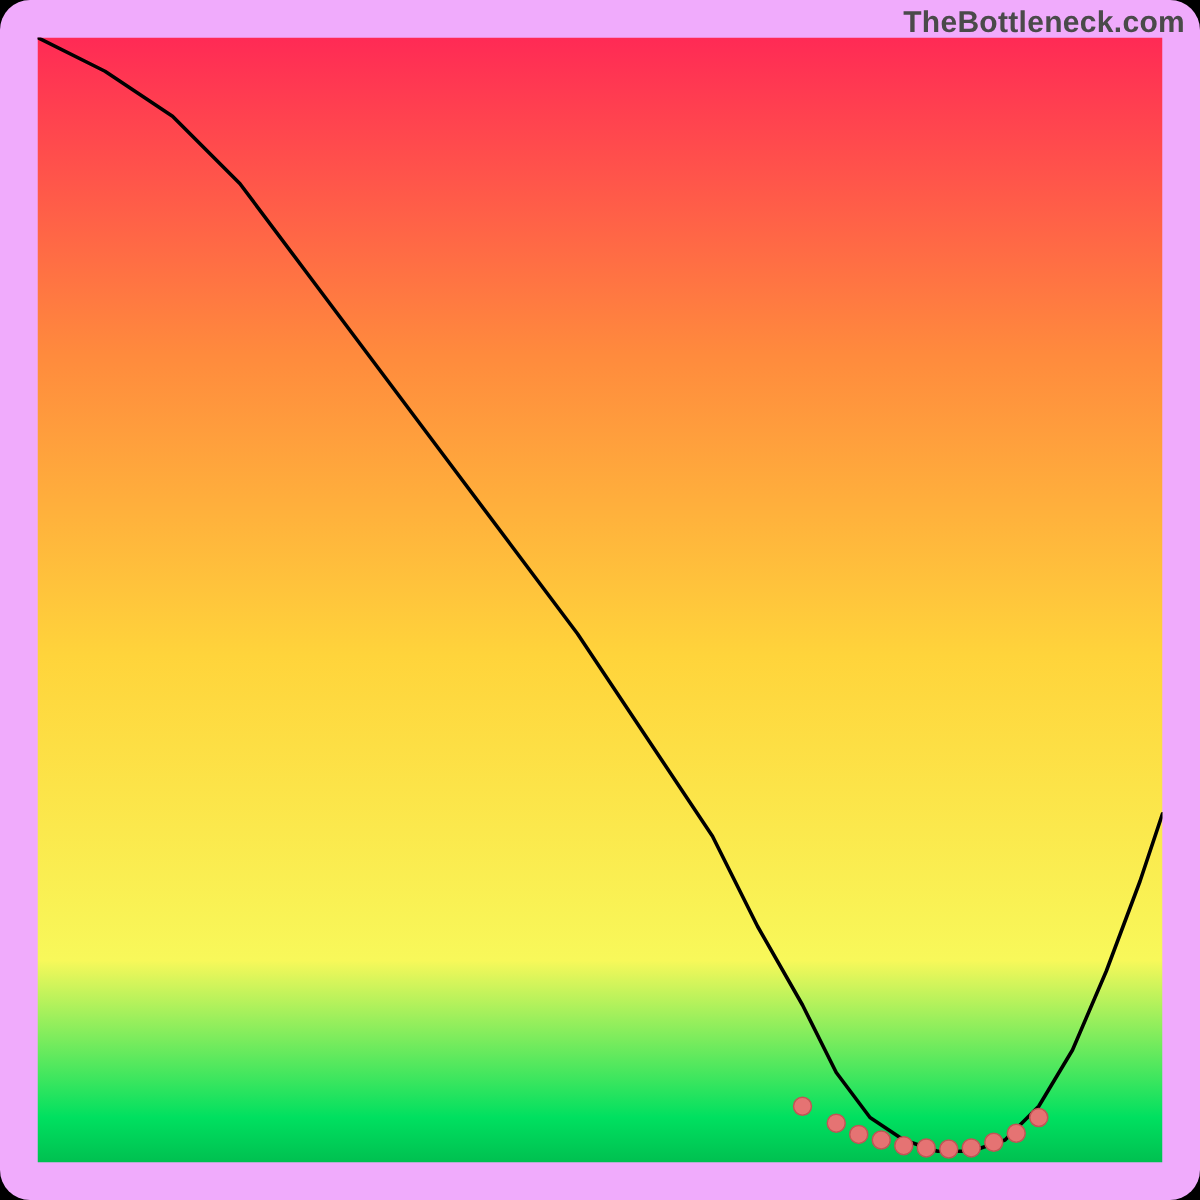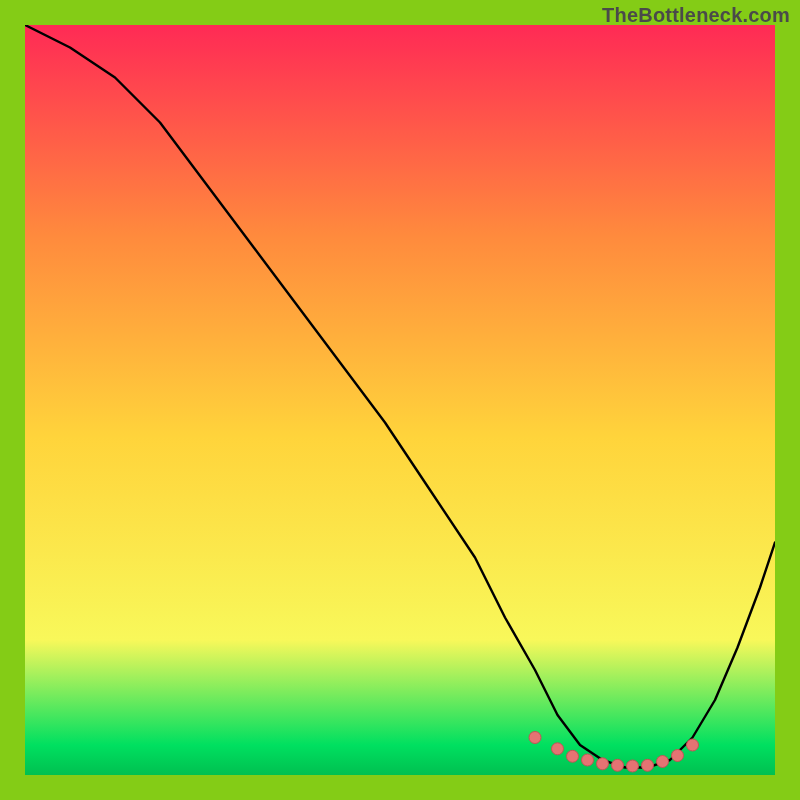--- a/index.html
+++ b/index.html
@@ -8,21 +8,22 @@
     width: 800px;
     height: 800px;
     background: #000;
     overflow: hidden;
     font-family: Arial, Helvetica, sans-serif;
   }
   .stage {
     position: relative;
     width: 800px;
     height: 800px;
-    background: #84cc16;
+    background: #f0abfc;
+    border-radius: 20px;
   }
   .plot {
     position: absolute;
     left: 25px;
     top: 25px;
     width: 750px;
     height: 750px;
   }
   .watermark {
     position: absolute;

